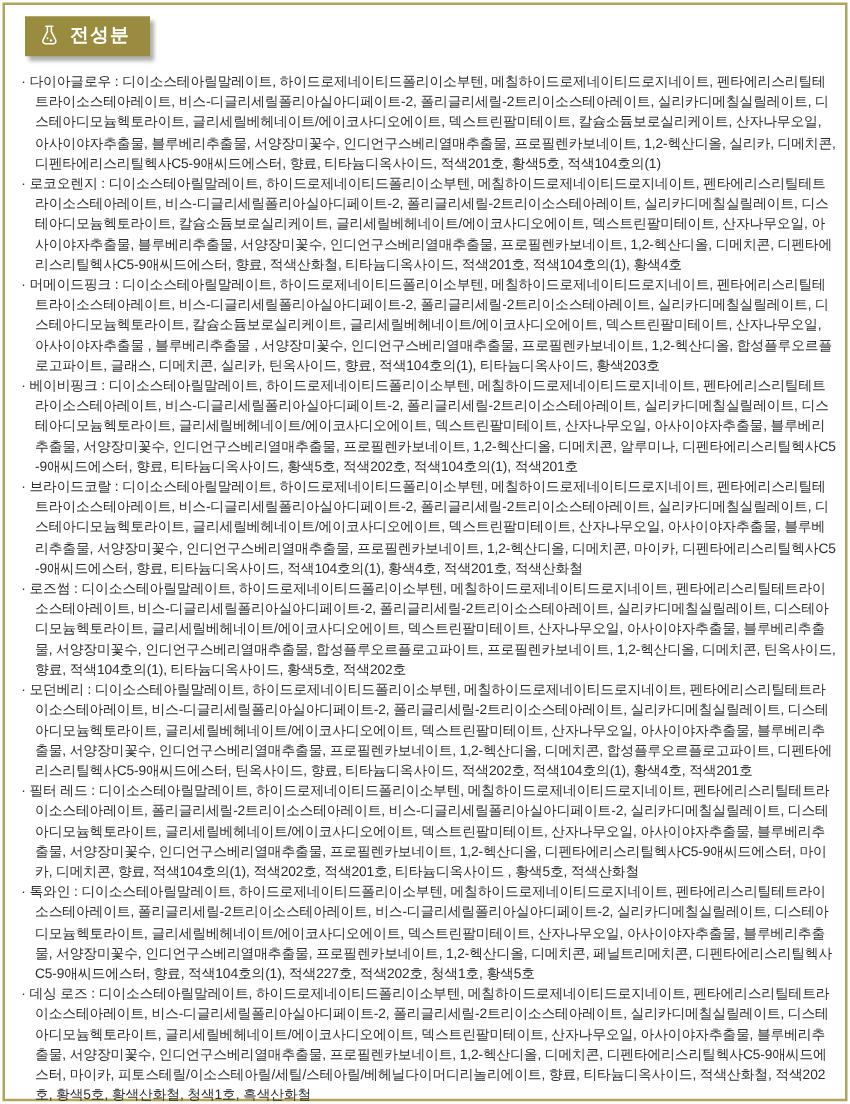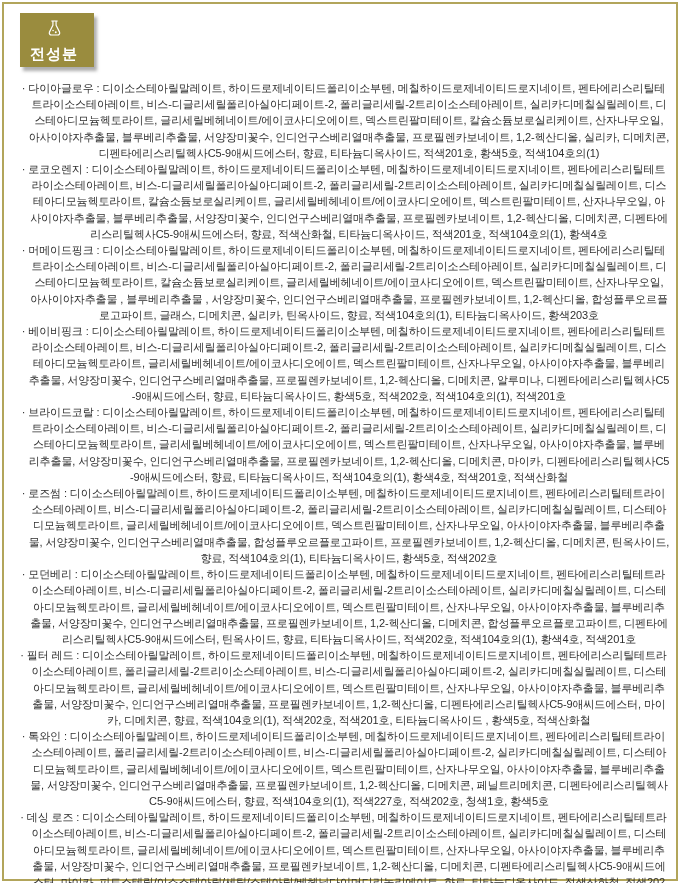--- a/index.html
+++ b/index.html
@@ -15,34 +15,32 @@
     box-sizing:border-box;
   }
   .badge{
     display:inline-flex;align-items:center;gap:7px;
     margin:9px 0 0 16px;
     padding:5px 16px 6px 10px;
     background:#9a8c3e;
     color:#ffffff;
     box-shadow:3px 4px 3px rgba(110,110,110,.55);
     position:relative;
-    flex-direction:column;
   }
   .badge-label{
     font-size:15px;font-weight:bold;letter-spacing:1px;line-height:1;
   }
   .flask{display:inline-flex;align-items:center;}
   .entries{
     margin:13px 6px 0 8px;
     font-size:11px;
     line-height:16.2px;
     color:#2e2e2e;
     word-break:break-all;
     letter-spacing:-0.1px;
-    text-align:center;
   }
   .entry{
     margin:0;
     padding-left:16px;
     text-indent:-11px;
   }
   .pname{color:#2e2e2e;}
 </style>
 </head>
 <body>

